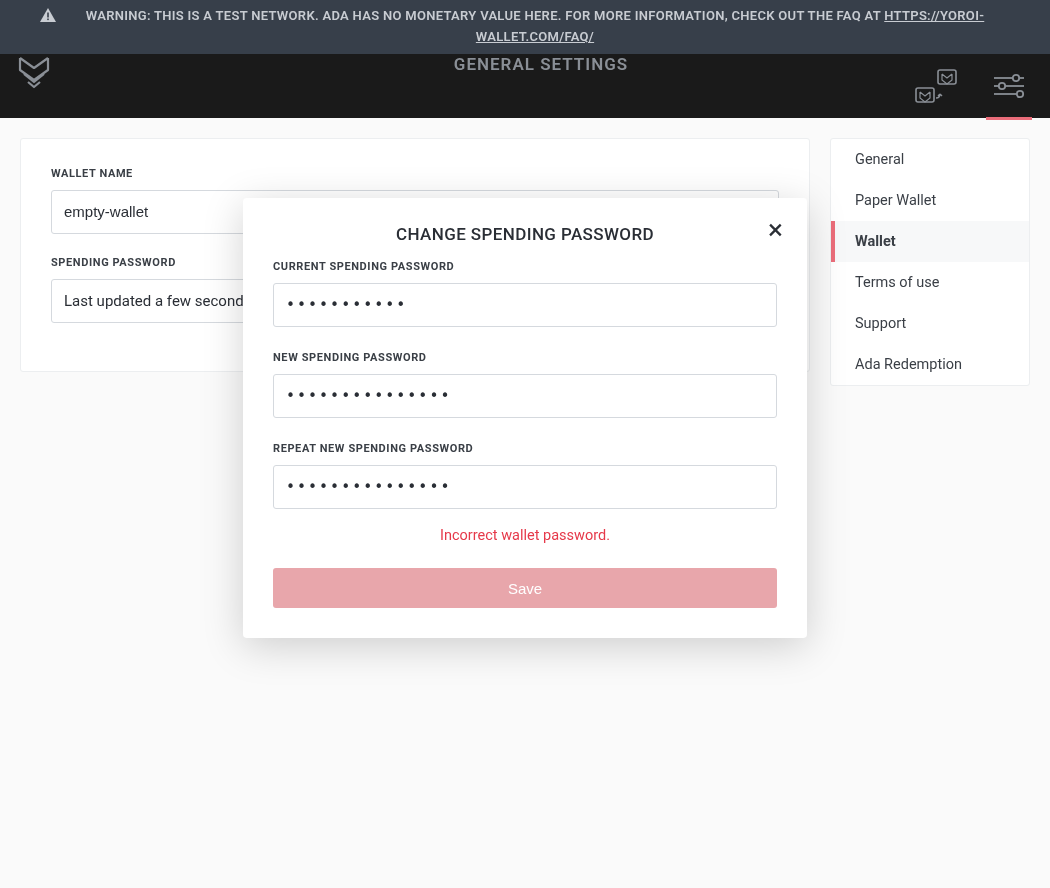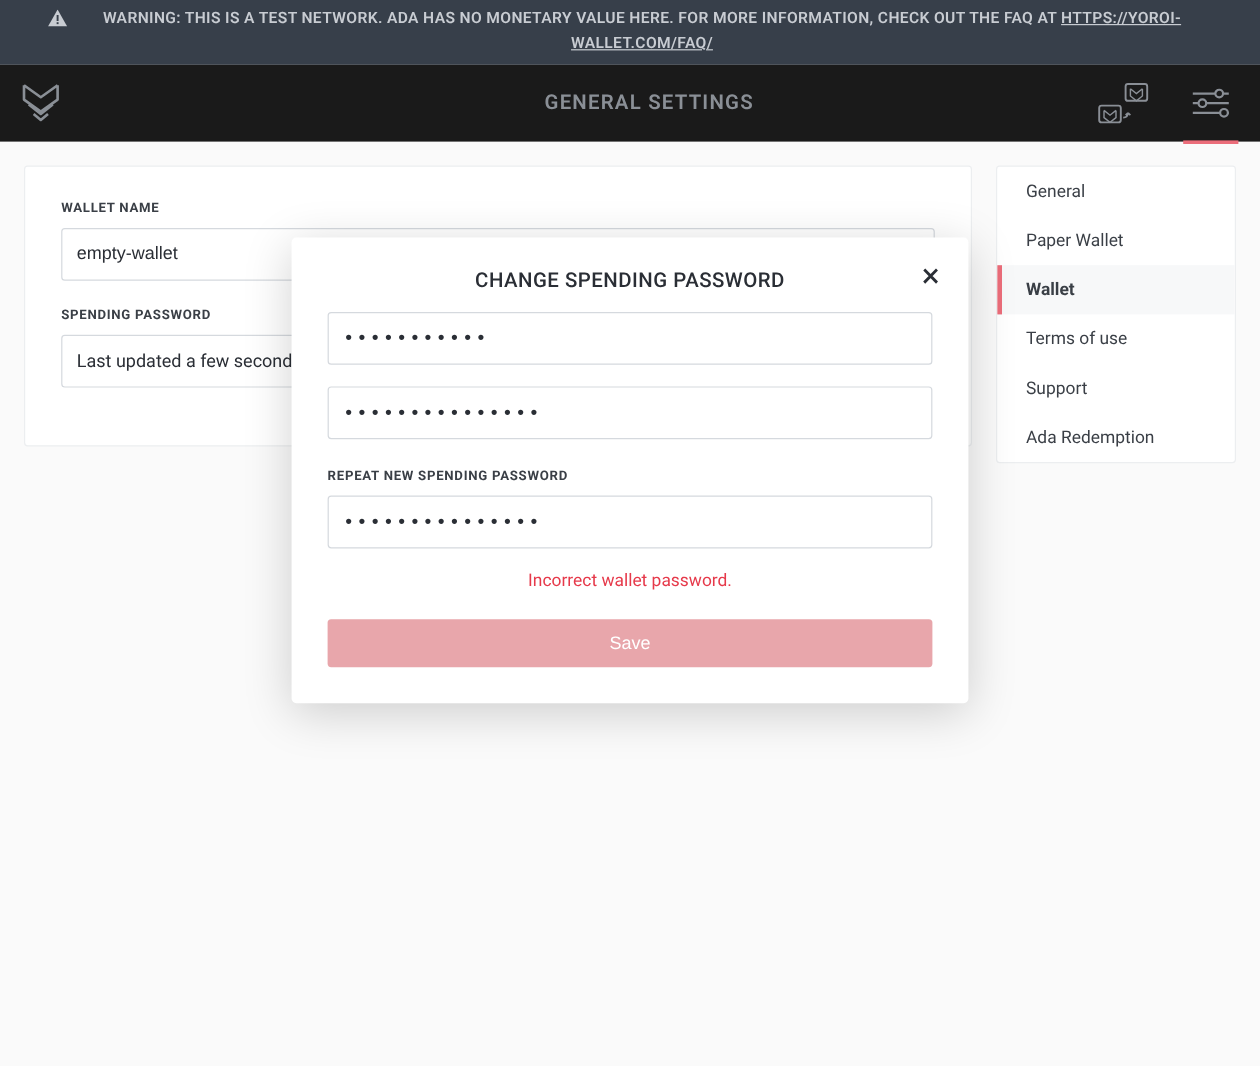--- a/index.html
+++ b/index.html
@@ -23,21 +23,20 @@
   .warning-banner .tri {
     margin-top: 2px;
   }
   .warning-banner a { color: #c8ccd2; text-decoration: underline; }
 
   
   .topbar {
     background: #1a1a1a;
     height: 64px;
     display: flex;
-    align-items: center;
     padding: 0 18px;
     position: relative;
   }
   .topbar-title {
     flex: 1;
     text-align: center;
     color: #8a8f96;
     font-size: 17px;
     font-weight: 600;
     letter-spacing: 1px;
@@ -265,22 +264,24 @@
     <div class="sidebar-item">Support</div>
     <div class="sidebar-item">Ada Redemption</div>
   </div>
 </div>
 
 <div class="modal-overlay">
   <div class="modal">
     <div class="modal-title">CHANGE SPENDING PASSWORD</div>
     <div class="modal-close">×</div>
 
+    <div class="field-label">CURRENT SPENDING PASSWORD</div>
     <input class="field-input" type="text" value="•••••••••••" style="">
 
+    <div class="field-label">NEW SPENDING PASSWORD</div>
     <input class="field-input" type="text" value="•••••••••••••••" style="">
 
     <div class="field-label">REPEAT NEW SPENDING PASSWORD</div>
     <input class="field-input" type="text" value="•••••••••••••••" style="">
 
     <div class="modal-error">Incorrect wallet password.</div>
 
     <button class="modal-save">Save</button>
   </div>
 </div>

